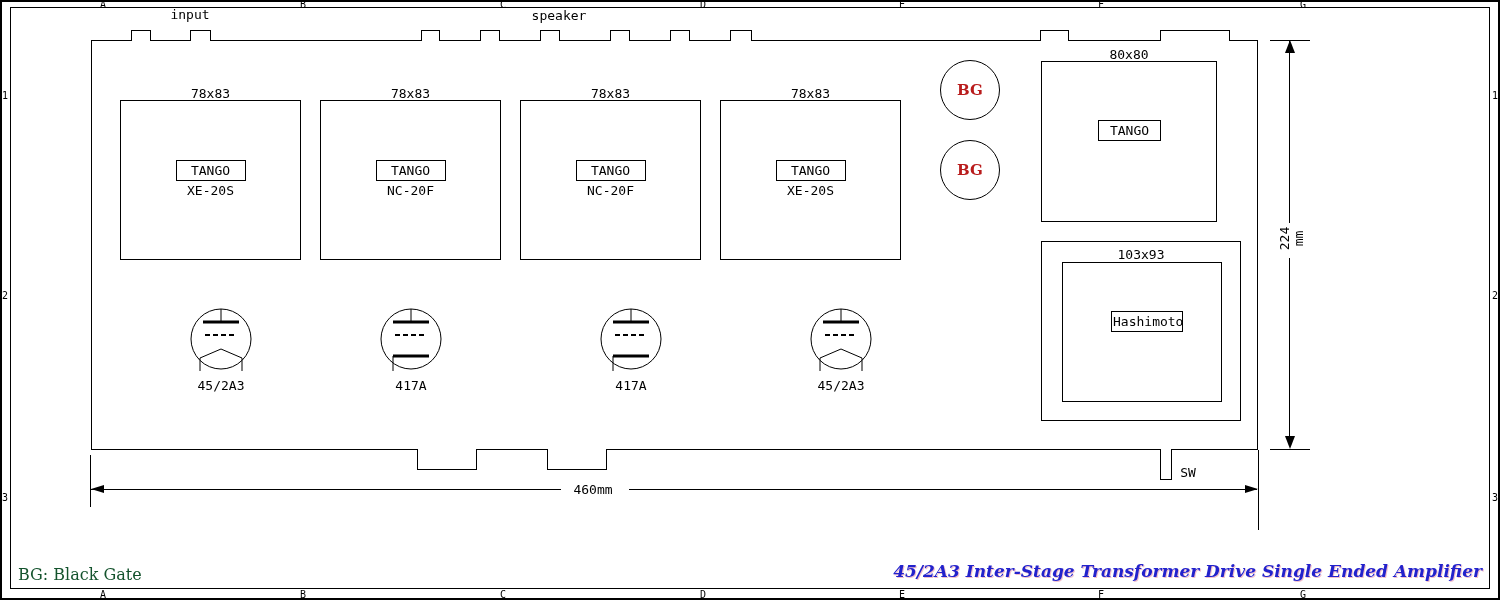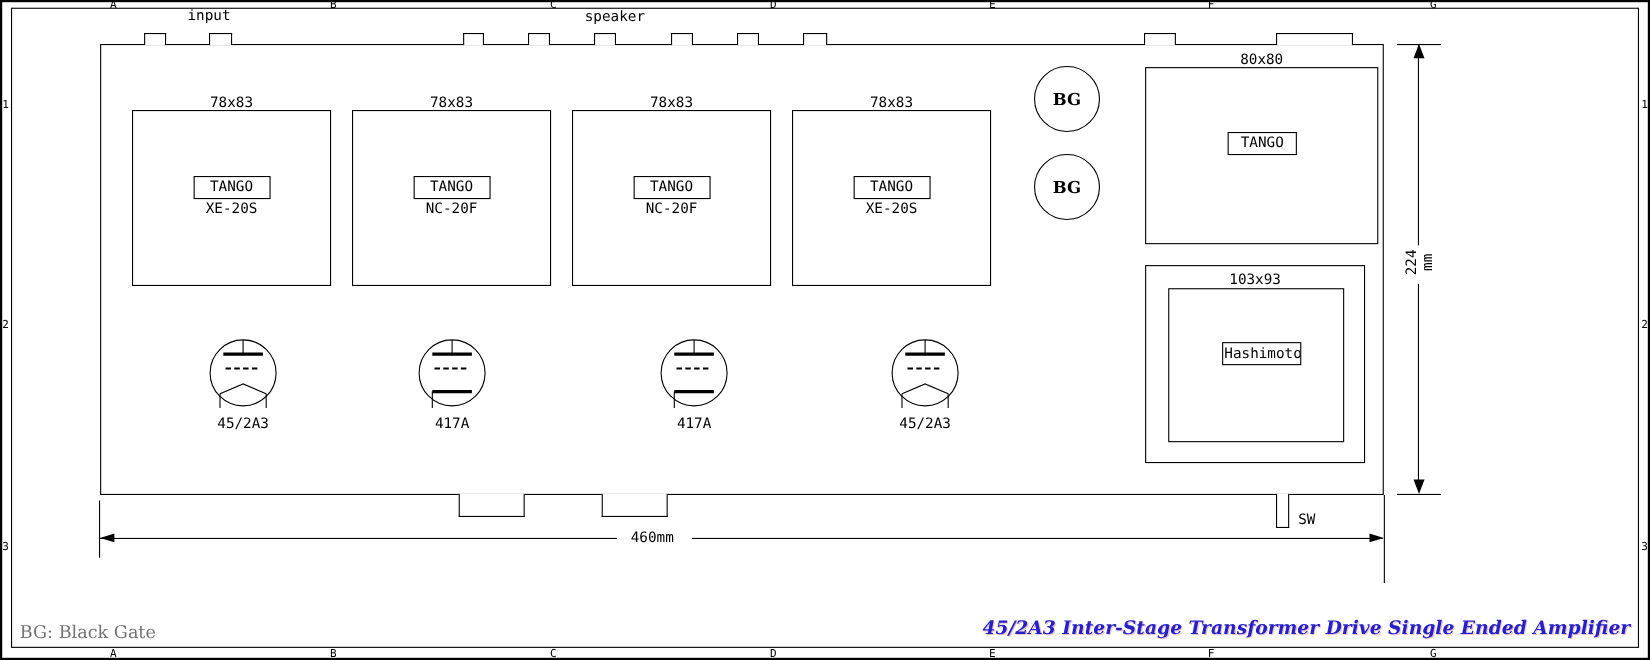--- a/index.html
+++ b/index.html
@@ -13,24 +13,24 @@
   .vline { position:absolute; width:1px; background:#000; }
   .lbl   { position:absolute; font-size:13px; line-height:13px; white-space:nowrap; text-align:center; }
   .zone  { position:absolute; font-size:10px; line-height:9px; width:20px; text-align:center; }
   .znum  { position:absolute; font-size:10px; line-height:10px; width:10px; text-align:center; }
   .tab   { position:absolute; border:1px solid #000; border-bottom:none; height:11px; background:#fff; }
   .foot  { position:absolute; border:1px solid #000; border-top:none; background:#fff; }
   .circle{ position:absolute; width:60px; height:60px; border:1px solid #000; border-radius:50%;
            display:flex; align-items:center; justify-content:center; }
   .arrow { position:absolute; width:0; height:0; }
   .vtext { position:absolute; transform:rotate(-90deg); font-size:13px; line-height:13px; text-align:center; white-space:nowrap; }
-  .bgtxt { font-family:"DejaVu Serif", serif; font-weight:bold; font-size:15px; color:#000000; }
+  .bgtxt { font-family:"DejaVu Serif", serif; font-weight:bold; font-size:15px; color:#b91c1c; }
   .inner-name { position:absolute; border:1px solid #000; font-size:13px; line-height:19px; text-align:center;
                 overflow:hidden; white-space:nowrap; background:#fff; }
-  .legend { position:absolute; font-family:"DejaVu Serif", serif; font-size:16px; color:#737373; white-space:nowrap; }
+  .legend { position:absolute; font-family:"DejaVu Serif", serif; font-size:16px; color:#14532d; white-space:nowrap; }
   .title  { position:absolute; font-family:"DejaVu Serif", serif; font-size:17px; font-weight:bold; font-style:italic;
             color:#2222cc; white-space:nowrap; text-shadow:1px 1px 0 #f2c0cc;margin-left:27px; }
   svg { display:block; }
 </style>
 </head>
 <body>
 
 <div id="canvas">
 
   <div class="box" style="left:0; top:0; width:1500px; height:600px; border-width:2px;"></div>
@@ -159,21 +159,21 @@
   </div>
 
   <div class="circle" style="left:940px; top:60px;">
     <span class="bgtxt">BG</span>
   </div>
   <div class="circle" style="left:940px; top:140px;">
     <span class="bgtxt">BG</span>
   </div>
 
 
-  <div class="box" style="left:1041px; top:61px; width:212px; height:161px;">
+  <div class="box" style="left:1041px; top:61px; width:176px; height:161px;">
     <div class="lbl" style="left:0; top:-14px; width:100%;">80x80</div>
     <div class="inner-name" style="left:50%; margin-left:-31px; top:58px; width:63px; height:21px;">TANGO</div>
   </div>
 
   <div class="box" style="left:1041px; top:241px; width:200px; height:180px;">
     <div class="lbl" style="left:0; top:6px; width:100%;">103x93</div>
     <div class="box" style="left:20px; top:20px; width:160px; height:140px;"></div>
     <div class="inner-name" style="left:69px; top:69px; width:72px; height:21px; text-align:center; padding-left:1px;">Hashimoto</div>
   </div>
 

